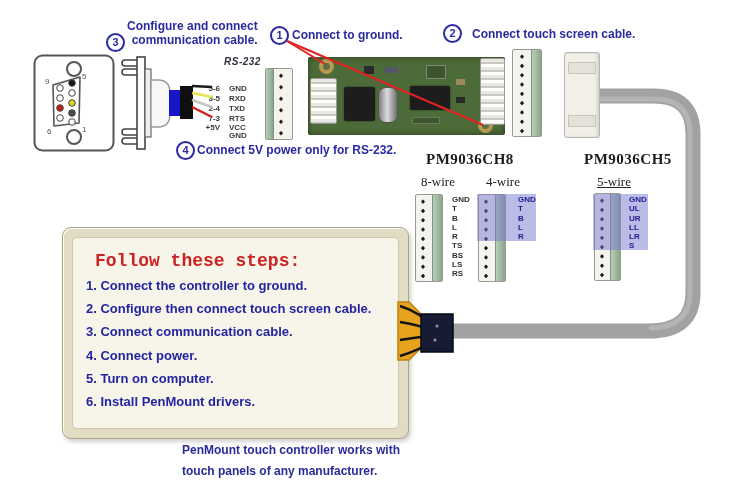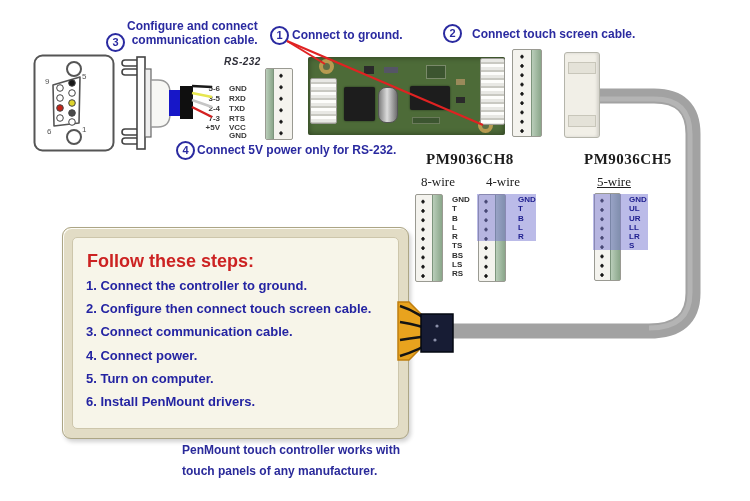--- a/index.html
+++ b/index.html
@@ -194,21 +194,21 @@
     <div class="pin-row">GND</div>
     <div class="pin-row">UL</div>
     <div class="pin-row">UR</div>
     <div class="pin-row">LL</div>
     <div class="pin-row">LR</div>
     <div class="pin-row">S</div>
   </div>
 
   <div id="panel-outer" class="abs" style="left:62px;top:227px;width:345px;height:210px;">
     <div id="panel-inner">
-      <div class="abs steps-title" style="left:14px;top:13px;">Follow these steps:</div>
+      <div class="abs steps-title" style="left:22px;top:13px;font-family:Liberation Mono, monospace;">Follow these steps:</div>
       <div class="abs" style="left:13px;top:36px;">
         <div class="step-line">1. Connect the controller to ground.</div>
         <div class="step-line">2. Configure then connect touch screen cable.</div>
         <div class="step-line">3. Connect communication cable.</div>
         <div class="step-line">4. Connect power.</div>
         <div class="step-line">5. Turn on computer.</div>
         <div class="step-line">6. Install PenMount drivers.</div>
       </div>
     </div>
   </div>

